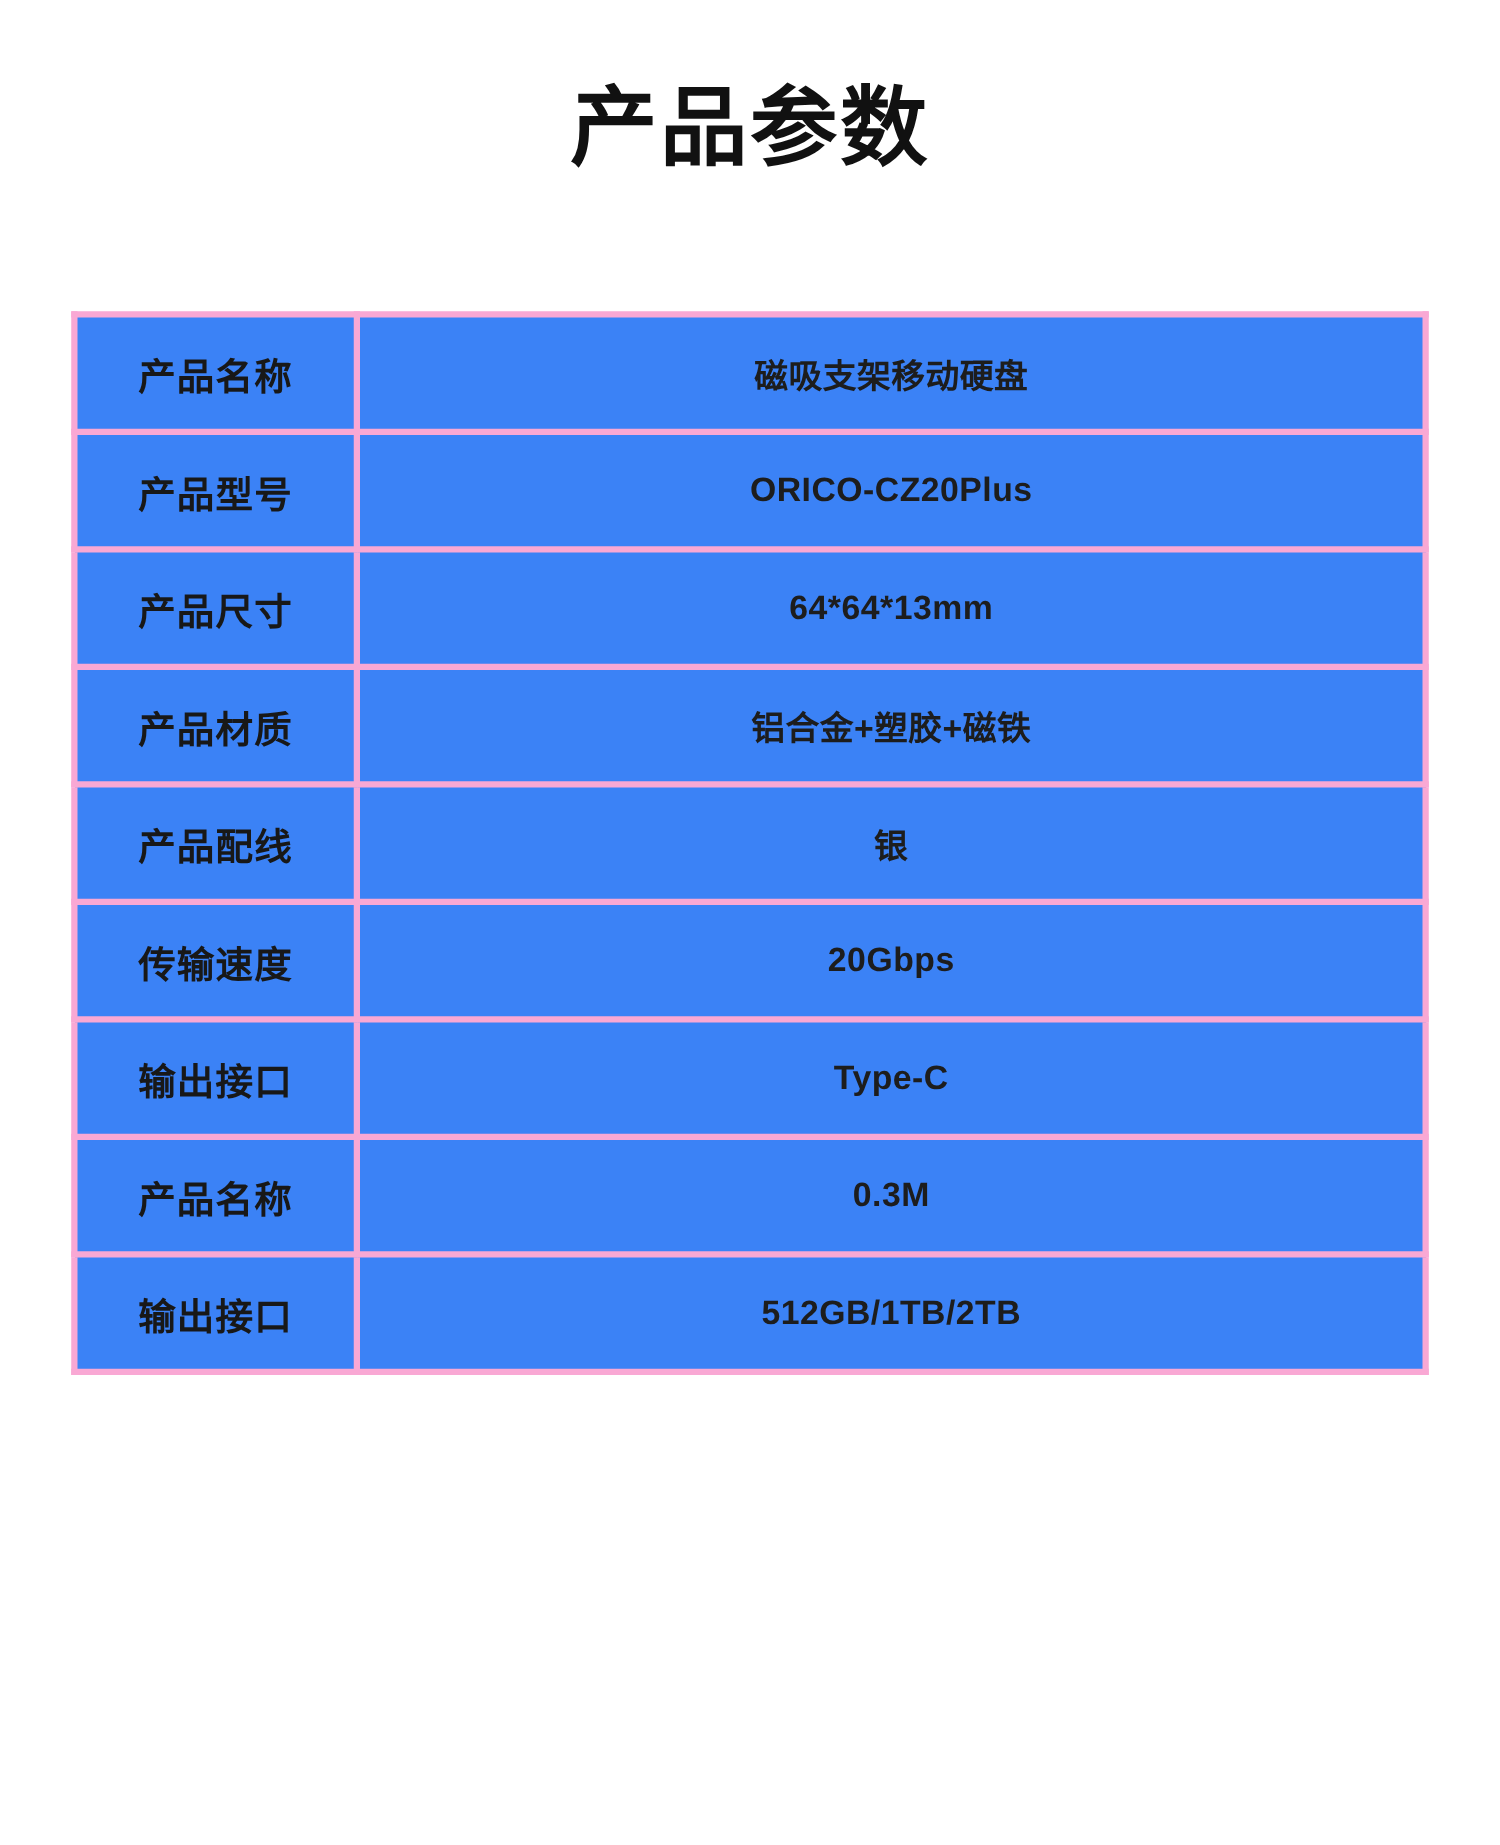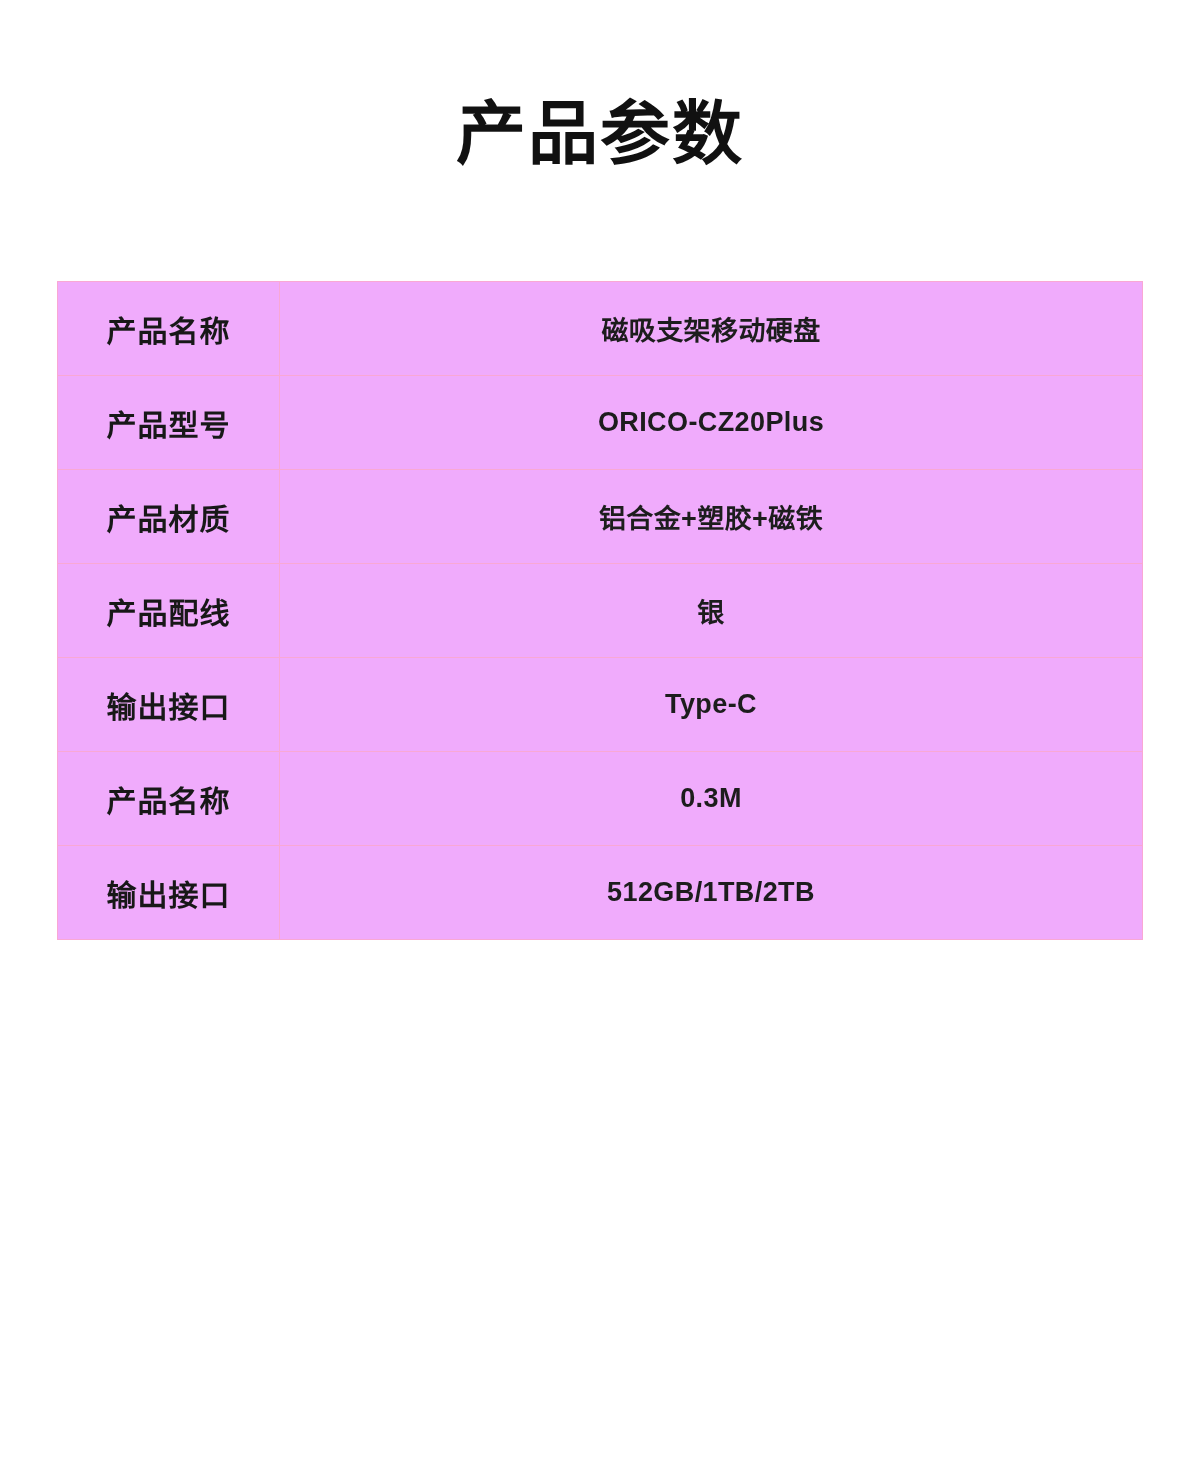--- a/index.html
+++ b/index.html
@@ -20,41 +20,41 @@
     box-sizing: border-box;
     position: relative;
   }
   .page-title {
     text-align: center;
     font-size: 70px;
     font-weight: 700;
     letter-spacing: 2px;
     color: #111111;
     margin: 0;
-    padding-top: 96px;
+    padding-top: 64px;
     line-height: 1.1;
   }
   .spec-table-wrap {
     margin: 0 auto;
     padding-top: 108px;
     width: 1086px;
   }
   table.spec-table {
     width: 1086px;
     border-collapse: collapse;
     table-layout: fixed;
   }
   table.spec-table tr {
     height: 94px;
   }
   table.spec-table td {
-    border: 1px solid #f9a8d4;
+    border: 5px solid #f9a8d4;
     padding: 0 6px;
     vertical-align: middle;
-    background: #f0abfc;
+    background: #3b82f6;
   }
   td.spec-label {
     width: 209px;
     text-align: center;
     font-size: 30px;
     font-weight: 700;
     color: #181818;
     letter-spacing: 1px;
   }
   td.spec-value {
@@ -82,26 +82,34 @@
       <tbody>
         <tr>
           <td class="spec-label">产品名称</td>
           <td class="spec-value">磁吸支架移动硬盘</td>
         </tr>
         <tr>
           <td class="spec-label">产品型号</td>
           <td class="spec-value">ORICO-CZ20Plus</td>
         </tr>
         <tr>
+          <td class="spec-label">产品尺寸</td>
+          <td class="spec-value">64*64*13mm</td>
+        </tr>
+        <tr>
           <td class="spec-label">产品材质</td>
           <td class="spec-value">铝合金+塑胶+磁铁</td>
         </tr>
         <tr>
           <td class="spec-label">产品配线</td>
           <td class="spec-value">银</td>
+        </tr>
+        <tr>
+          <td class="spec-label">传输速度</td>
+          <td class="spec-value">20Gbps</td>
         </tr>
         <tr>
           <td class="spec-label">输出接口</td>
           <td class="spec-value">Type-C</td>
         </tr>
         <tr>
           <td class="spec-label">产品名称</td>
           <td class="spec-value">0.3M</td>
         </tr>
         <tr>

